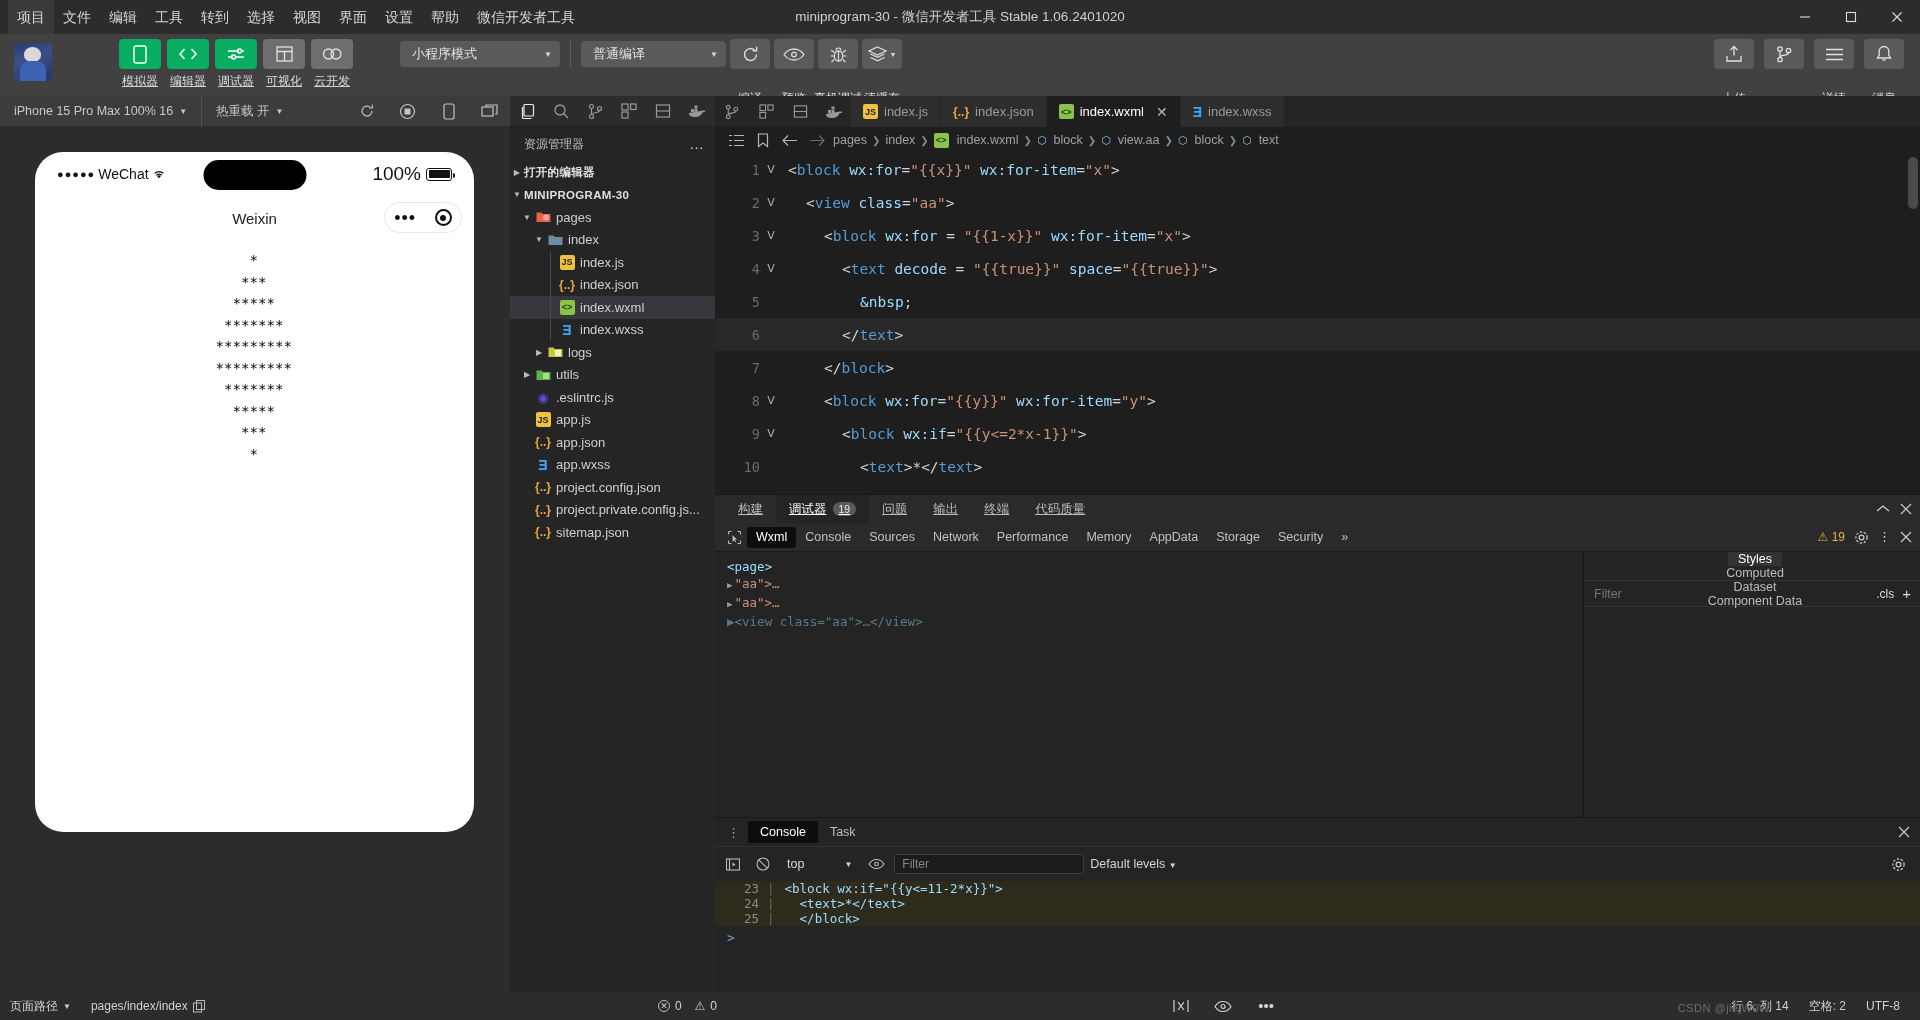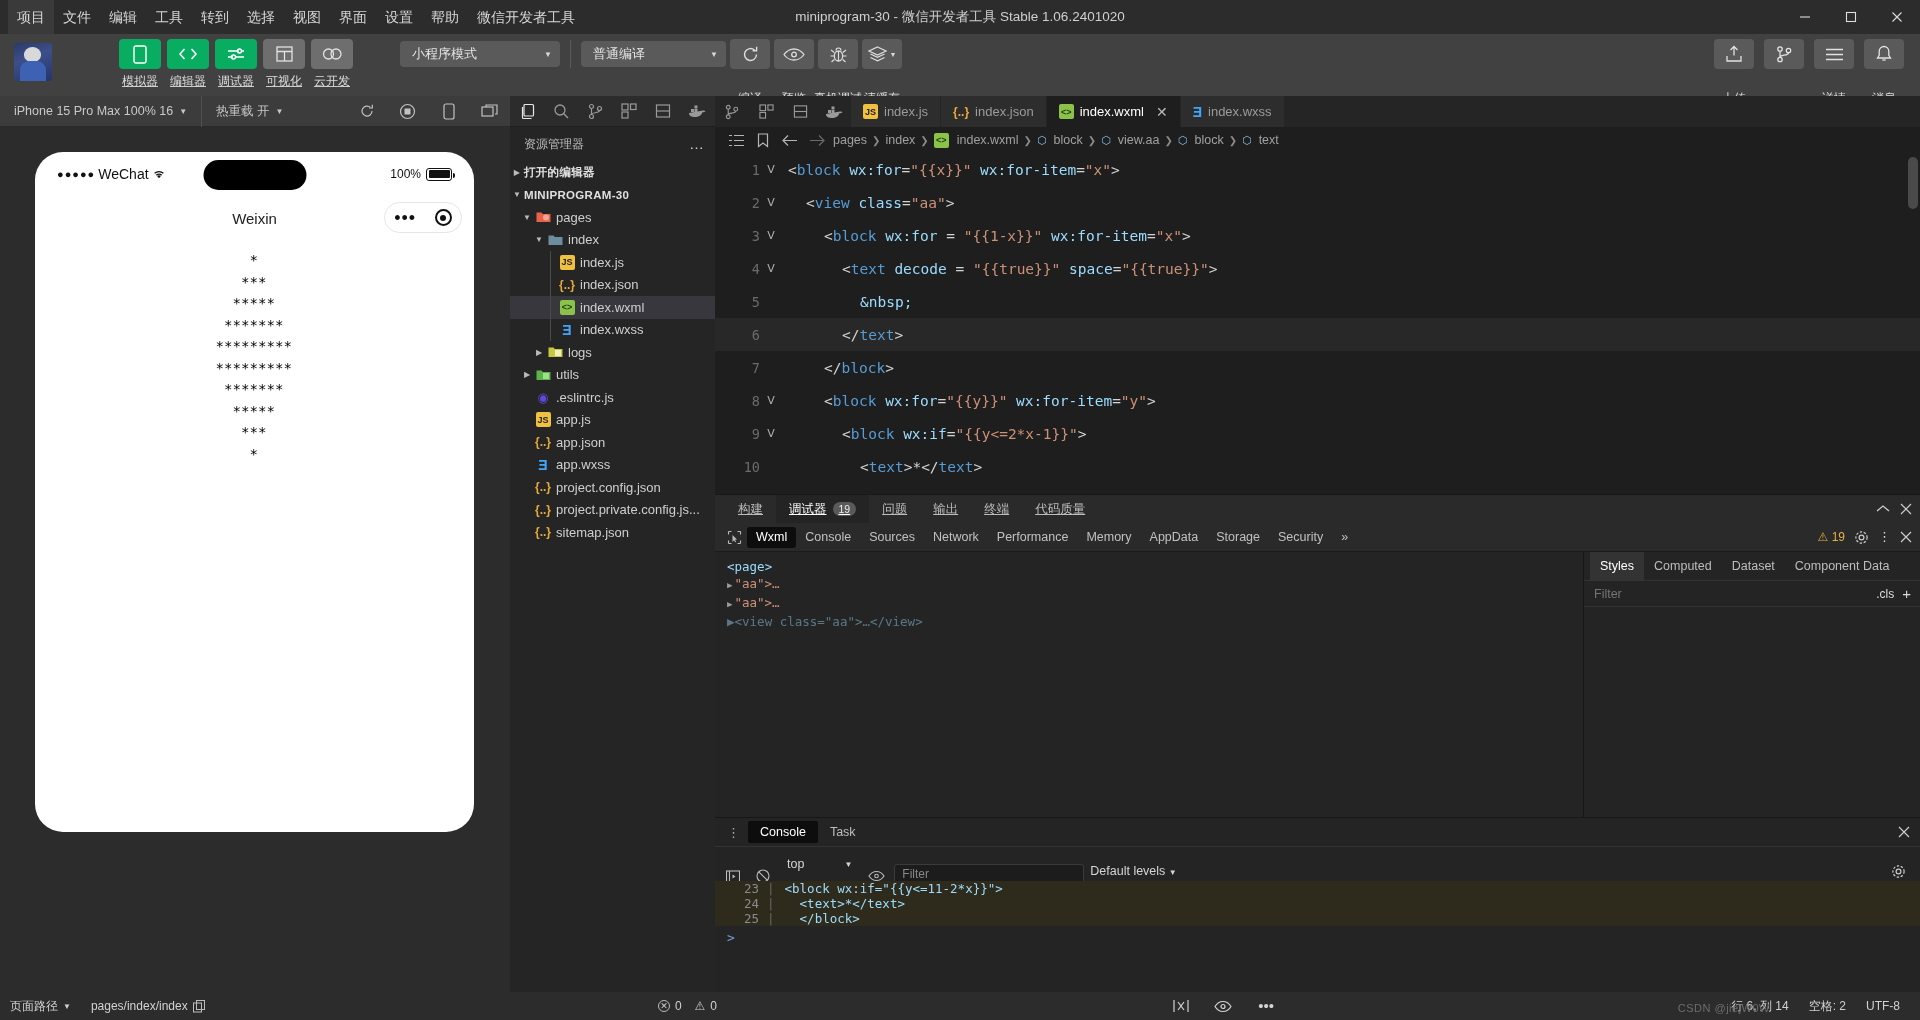--- a/index.html
+++ b/index.html
@@ -96,21 +96,21 @@
   }
   .ph-status {
     height: 44px; display: flex; align-items: center; padding: 0 22px; position: relative;
   }
   .ph-left { display: flex; align-items: center; gap: 3px; font-size: 14px; color: #111; font-weight: 500; }
   .dots { letter-spacing: 1px; font-size: 11px; }
   .notch {
     position: absolute; left: 50%; transform: translateX(-50%); top: 8px;
     width: 103px; height: 30px; background: #000; border-radius: 16px;
   }
-  .ph-right { margin-left: auto; display: flex; align-items: center; gap: 5px; font-size: 12px; color: #111; }
+  .ph-right { margin-left: auto; display: flex; align-items: center; gap: 5px; font-size: 19px; color: #111; }
   .batt { width: 26px; height: 13px; border: 1.6px solid #111; border-radius: 3px; position: relative; padding: 1.5px; }
   .batt i { display: block; height: 100%; background: #111; border-radius: 1px; }
   .batt::after { content:""; position:absolute; right:-4px; top:4px; width:2px; height:5px; background:#111; border-radius:0 2px 2px 0; }
   .ph-nav { height: 44px; position: relative; display: flex; align-items: center; justify-content: center; }
   .ph-title { font-size: 15px; color: #222; }
   .capsule {
     position: absolute; right: 12px; top: 6px; width: 78px; height: 31px; border: 1px solid #e6e6e6;
     border-radius: 16px; display: flex; align-items: center; justify-content: space-around;
   }
   .capsule .ell { font-size: 18px; color: #111; letter-spacing: 1px; line-height: 8px; }
@@ -192,38 +192,38 @@
   .dt-bar2 .right { margin-left:auto; display:flex; align-items:center; gap: 9px; padding-right: 8px; font-size: 12px; color: #d9d9d9;}
   .warn { color: #e2b340; font-size: 12px; }
   .dt-mid { flex: 1; display: flex; min-height: 0; }
   .dom {
     flex: 1; background: #242424; padding: 6px 0 0 12px; overflow: hidden;
     font-family: "DejaVu Sans Mono","Liberation Mono",monospace; font-size: 12.5px; line-height: 17px;
   }
   .dom .l { color: #9cdcfe; white-space: pre; }
   .dom .l .arr { color: #9a9a9a; font-size: 9px; margin-right: 2px;}
   .styles { width: 337px; background: #242424; border-left: 1px solid #171717; flex: 0 0 337px; }
-  .st-tabs { height: 28px; display: flex; align-items: center; padding-left: 6px; }
+  .st-tabs { height: 28px; display: flex; align-items: center; padding-left: 6px; flex-direction: column; }
   .st-tabs .t { font-size: 12.5px; color: #bdbdbd; padding: 0 10px; height: 28px; display:flex; align-items:center; }
   .st-tabs .t.active { color: #fff; background: #333; }
   .st-filter { height: 27px; display: flex; align-items: center; border-top: 1px solid #333; border-bottom:1px solid #333; }
   .st-filter input {
     flex: 1; background: transparent; border: none; outline: none; color: #aaa; font-size: 12.5px; padding-left: 10px;
     font-family: "Liberation Sans", sans-serif;
   }
   .st-filter .cls { font-size: 12px; color: #ddd; padding: 0 8px; }
   .st-filter .plus { font-size: 15px; color: #ddd; padding-right: 9px; }
 
   .console-pane { height: 175px; background: #242424; border-top: 1px solid #171717; display:flex; flex-direction: column; flex: 0 0 175px;}
   .cs-tabs { height: 28px; display: flex; align-items: center; padding-left: 4px; }
   .cs-tabs .grip { color: #aaa; font-size: 13px; padding: 0 8px; line-height: 5px; }
   .cs-tabs .t { font-size: 12.5px; color: #bdbdbd; padding: 0 12px; height: 22px; display:flex; align-items:center; border-radius: 2px;}
   .cs-tabs .t.active { background: #0d0d0d; color: #fff; }
   .cs-tabs .right { margin-left:auto; display:flex; align-items:center; gap: 10px; padding-right: 10px; color:#ccc;}
-  .cs-bar { height: 30px; display:flex; gap: 6px; padding: 17px 6px; border-top:1px solid #333;}
+  .cs-bar { height: 30px; display:flex; align-items:center; gap: 6px; padding: 17px 6px; border-top:1px solid #333;}
   .cs-bar .ib { width: 24px; height: 24px; display:flex; align-items:center; justify-content:center; color:#bbb; }
   .cs-bar .ctx { font-size: 12.5px; color: #d5d5d5; padding: 0 6px; display:flex; align-items:center; gap: 40px;}
   .cs-bar .filter {
     width: 190px; height: 20px; background: #1c1c1c; border: 1px solid #3a3a3a; border-radius: 3px;
     color: #888; font-size: 12px; padding: 0 7px; display: flex; align-items: center;
   }
   .cs-bar .lvl { font-size: 12.5px; color: #d5d5d5; }
   .cs-bar .right { margin-left: auto; padding-right: 8px; color: #ccc; }
   .cs-out { flex: 1; font-family: "DejaVu Sans Mono","Liberation Mono",monospace; font-size: 12.5px; overflow: hidden; }
   .cs-row { display: flex; height: 15px; align-items: center; }

